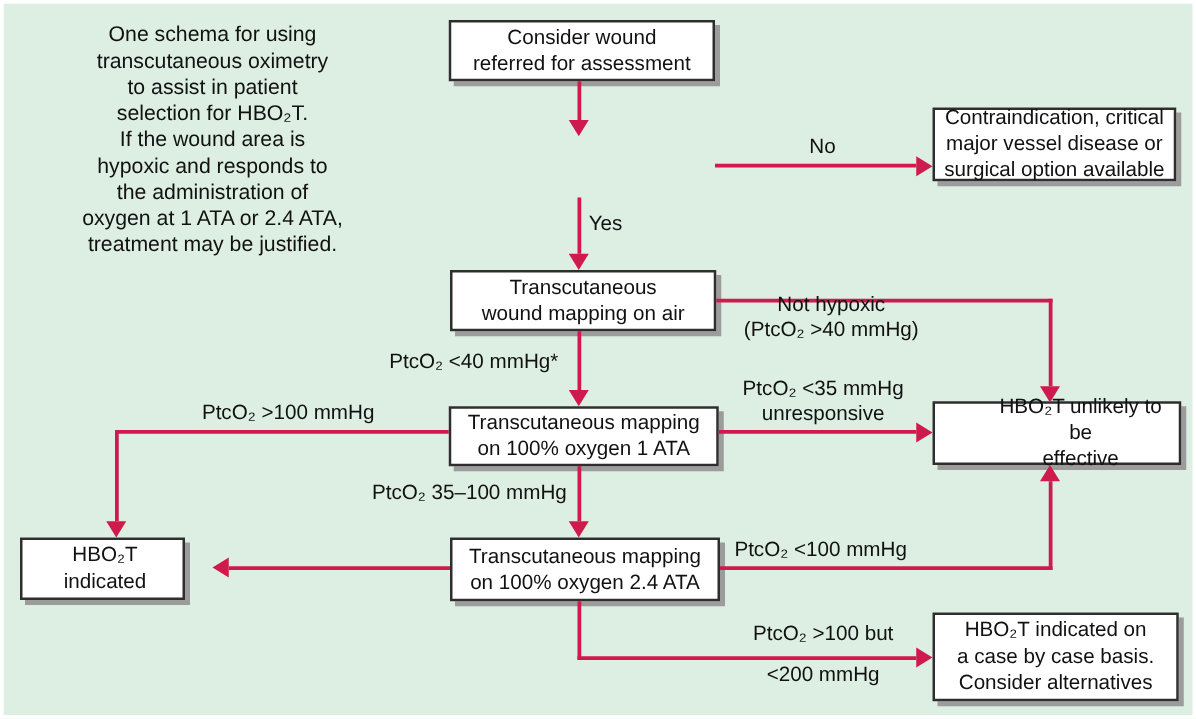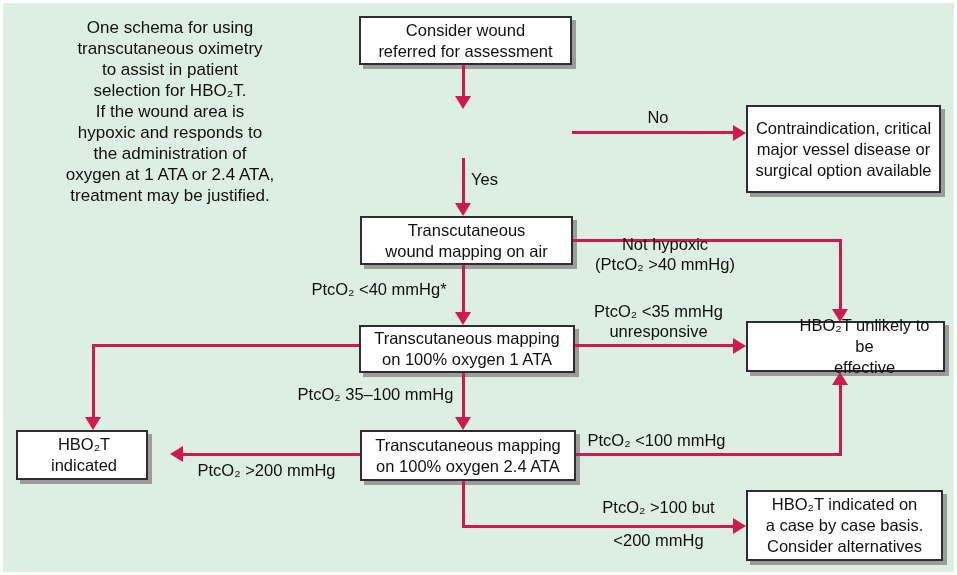--- a/index.html
+++ b/index.html
@@ -48,21 +48,21 @@
 to assist in patient
 selection for HBO₂T.
 If the wound area is
 hypoxic and responds to
 the administration of
 oxygen at 1 ATA or 2.4 ATA,
 treatment may be justified.</div>
 
   <div class="box" style="left:356px;top:13px;width:213px;height:49px;">Consider wound
 referred for assessment</div>
-  <div class="box" style="left:743px;top:102px;width:195px;height:88px;">Contraindication, critical
+  <div class="box" style="left:743px;top:83px;width:195px;height:59px;">Contraindication, critical
 major vessel disease or
 surgical option available</div>
   <div class="box" style="left:357px;top:213px;width:213px;height:49px;">Transcutaneous
 wound mapping on air</div>
   <div class="box" style="left:356px;top:322px;width:216px;height:48px;">Transcutaneous mapping
 on 100% oxygen 1 ATA</div>
   <div class="box" style="left:743px;top:318px;width:199px;height:51px;padding-left:44px;">HBO₂T unlikely to be
 effective</div>
   <div class="box" style="left:357px;top:427px;width:216px;height:51px;">Transcutaneous mapping
 on 100% oxygen 2.4 ATA</div>
@@ -106,21 +106,21 @@
 
   <div class="vl" style="left:459px;top:478px;height:47px;"></div>
   <div class="hl" style="left:459px;top:522px;width:271px;"></div>
   <div class="ah right" style="left:730px;top:515px;"></div>
 
   <div class="lbl" style="left:617px;top:104px;width:76px;">No</div>
   <div class="lbl left" style="left:468px;top:166px;width:60px;">Yes</div>
   <div class="lbl" style="left:580px;top:191px;width:164px;margin-top:40px;">Not hypoxic
 (PtcO₂ &gt;40 mmHg)</div>
   <div class="lbl" style="left:300px;top:276px;width:152px;">PtcO₂ &lt;40 mmHg*</div>
+  <div class="lbl" style="left:150px;top:317px;width:155px;">PtcO₂ &gt;100 mmHg</div>
   <div class="lbl" style="left:578px;top:298px;width:155px;">PtcO₂ &lt;35 mmHg
 unresponsive</div>
   <div class="lbl" style="left:290px;top:381px;width:165px;">PtcO₂ 35–100 mmHg</div>
   <div class="lbl" style="left:576px;top:427px;width:155px;">PtcO₂ &lt;100 mmHg</div>
-  <div class="lbl" style="left:186px;top:457px;width:155px;">PtcO₂ &gt;200 mmHg</div>
   <div class="lbl" style="left:578px;top:494px;width:155px;">PtcO₂ &gt;100 but</div>
   <div class="lbl" style="left:578px;top:527px;width:155px;">&lt;200 mmHg</div>
 
 </div>
 
 </body></html>

